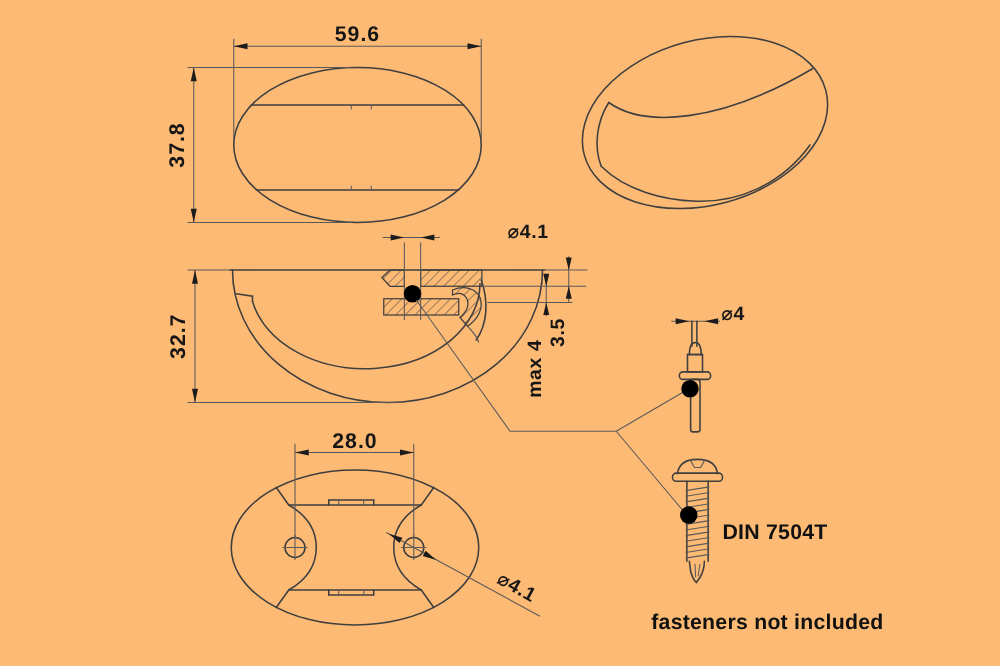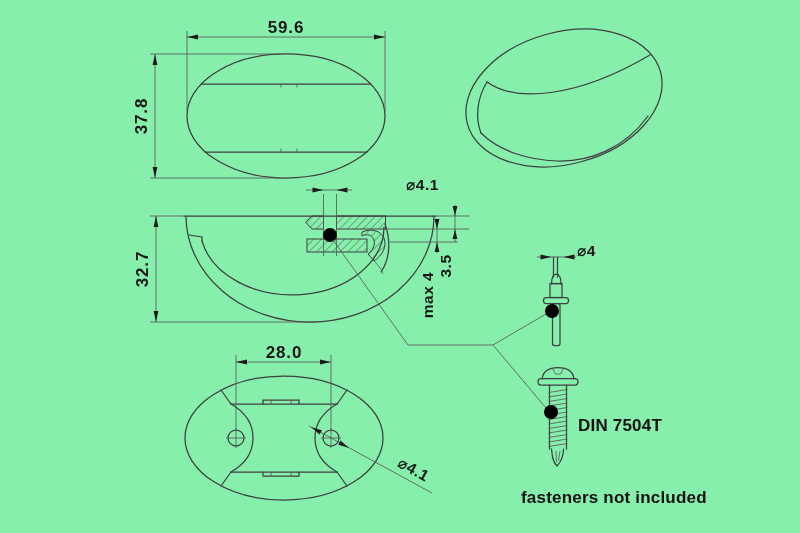--- a/index.html
+++ b/index.html
@@ -1,16 +1,16 @@
 <!DOCTYPE html>
 <html><head>
 <meta charset="utf-8">
 <style>
   html,body{margin:0;padding:0;background:#fff;}
-  .canvas-wrap{position:relative;width:800px;height:533px;background:#86efac;overflow:hidden;
+  .canvas-wrap{position:relative;width:800px;height:533px;background:#fdba74;overflow:hidden;
     font-family:"Liberation Sans","DejaVu Sans",sans-serif;}
   svg{display:block}
   .thick{stroke:#3f3f3f;stroke-width:1.25;fill:none;stroke-linecap:round;}
   .thin{stroke:#5a5a5a;stroke-width:0.85;fill:none;stroke-linecap:butt;}
   .hatched{fill:url(#hatch);stroke:#3f3f3f;stroke-width:1;}
   .arrow{fill:#1c1c1c;stroke:none;}
   .dot{fill:#000000;stroke:none;}
   .dim-text{font-weight:700;font-size:17px;fill:#161616;letter-spacing:0.8px;}
   .dim-text-sm{font-weight:700;font-size:15.5px;fill:#161616;letter-spacing:0.5px;}
   .label-text{font-weight:700;font-size:17px;fill:#111111;letter-spacing:0.2px;}

